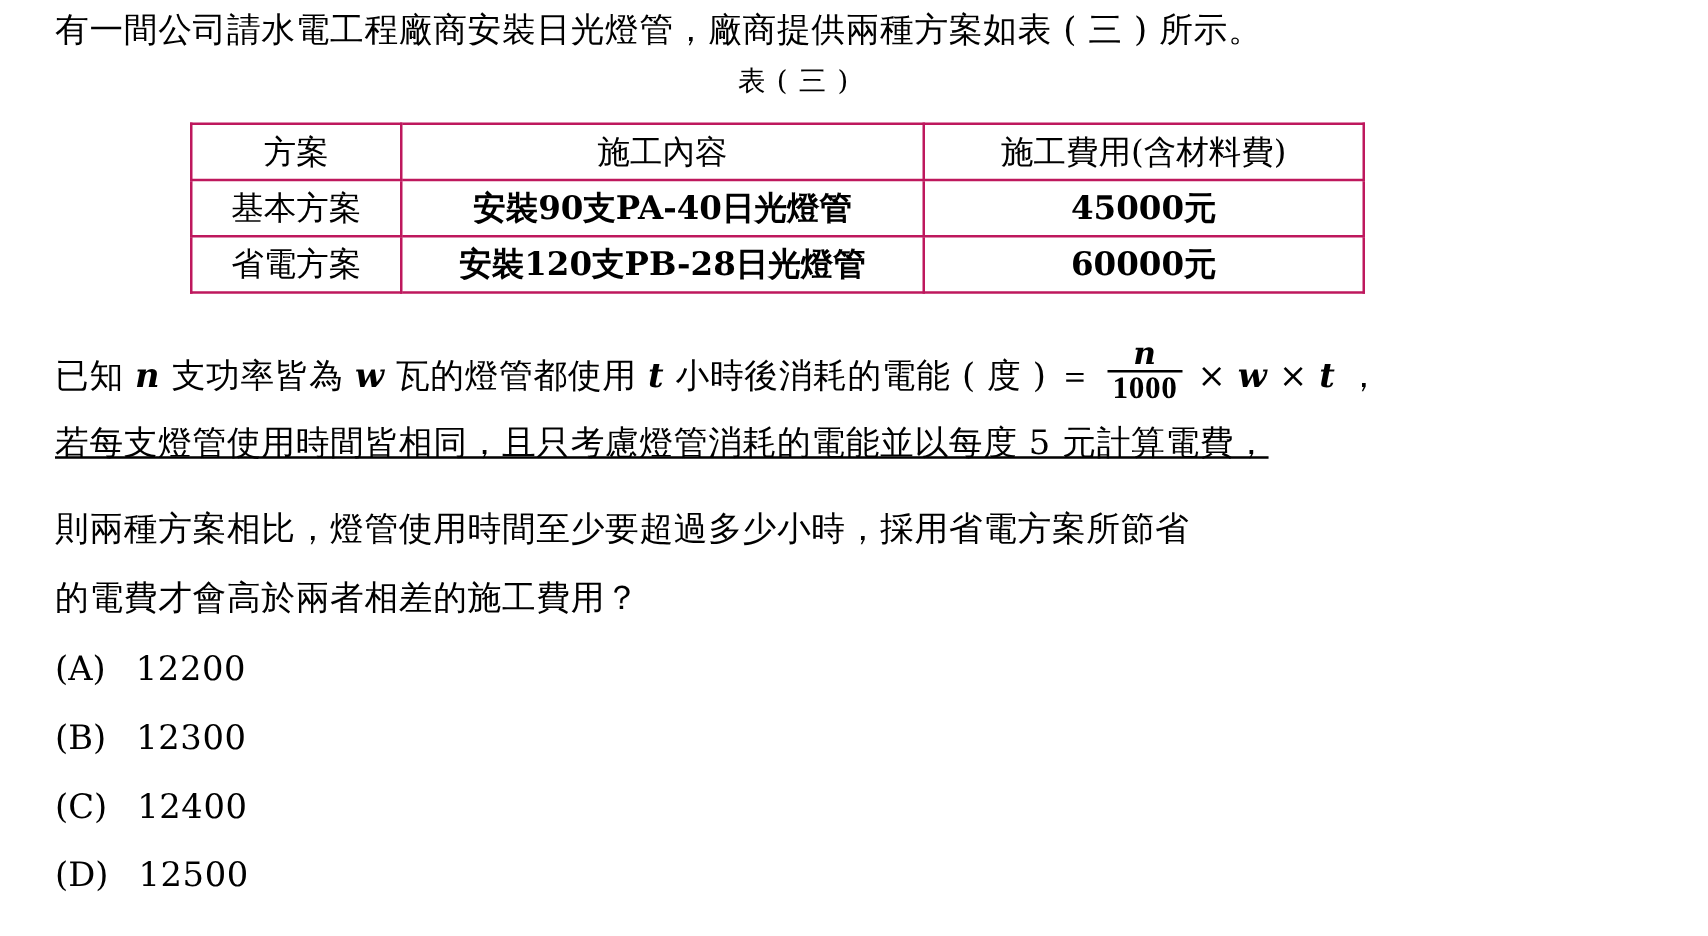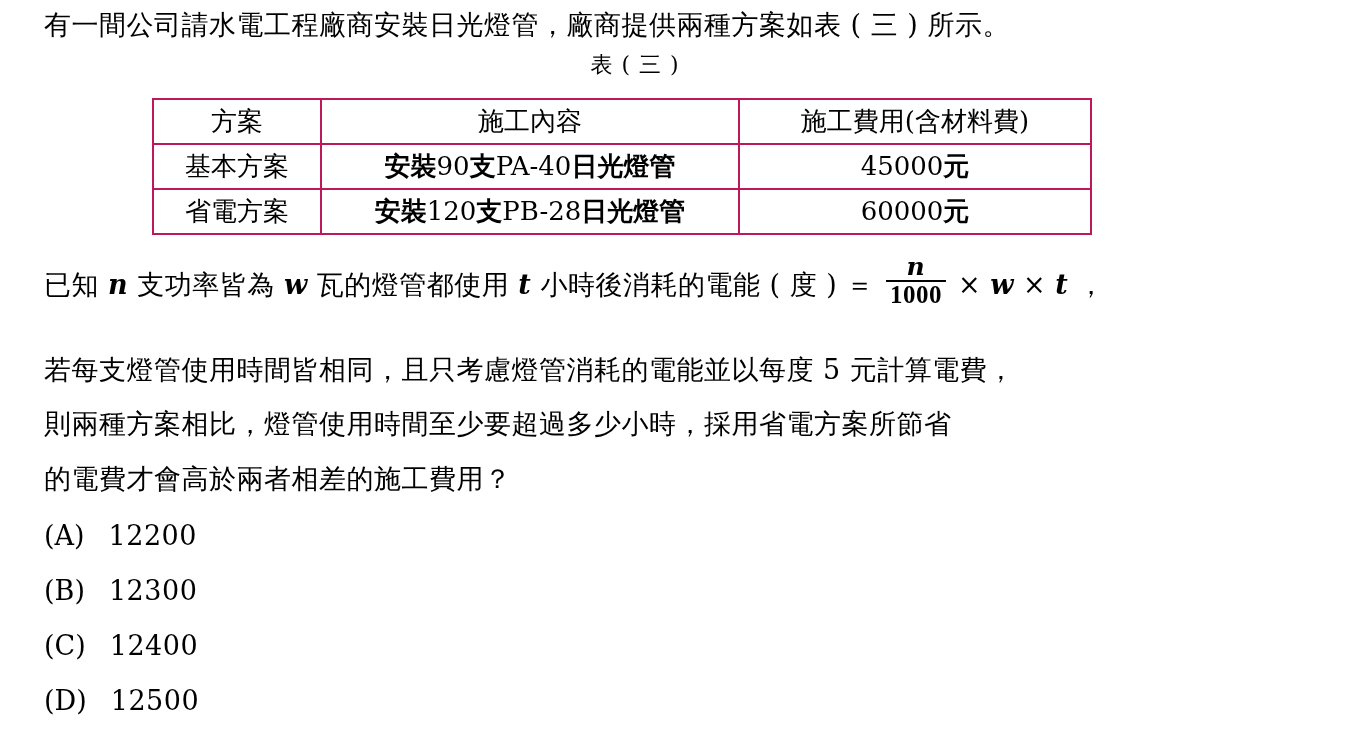--- a/index.html
+++ b/index.html
@@ -60,33 +60,33 @@
     font-weight: normal;
     height: 42px;
     box-sizing: border-box;
     white-space: nowrap;
   }
   table.plan-table thead th:nth-child(1) { width: 168px; }
   table.plan-table thead th:nth-child(2) { width: 418px; }
   table.plan-table thead th:nth-child(3) { width: 352px; }
   table.plan-table tbody td { font-weight: bold; }
   table.plan-table tbody td.plain { font-weight: normal; }
-  .cell-mixed b { font-weight: normal; }
+  .cell-mixed b { font-weight: bold; }
 
   
   .body-text {
     position: absolute;
     left: 44px;
     width: 1300px;
     font-size: 27px;
     line-height: 47px;
     letter-spacing: 0.5px;
   }
-  .line1 { top: 260px; white-space: nowrap; }
-  .line2 { top: 346px; white-space: nowrap; }
+  .line1 { top: 276px; white-space: nowrap; }
+  .line2 { top: 331px; white-space: nowrap; text-decoration: underline; }
   .line3 { top: 400px; white-space: nowrap; }
   .line4 { top: 455px; white-space: nowrap; }
 
   .mi {
     font-family: "DejaVu Serif", "Liberation Serif", serif;
     font-style: italic;
     font-weight: bold;
   }
 
   

